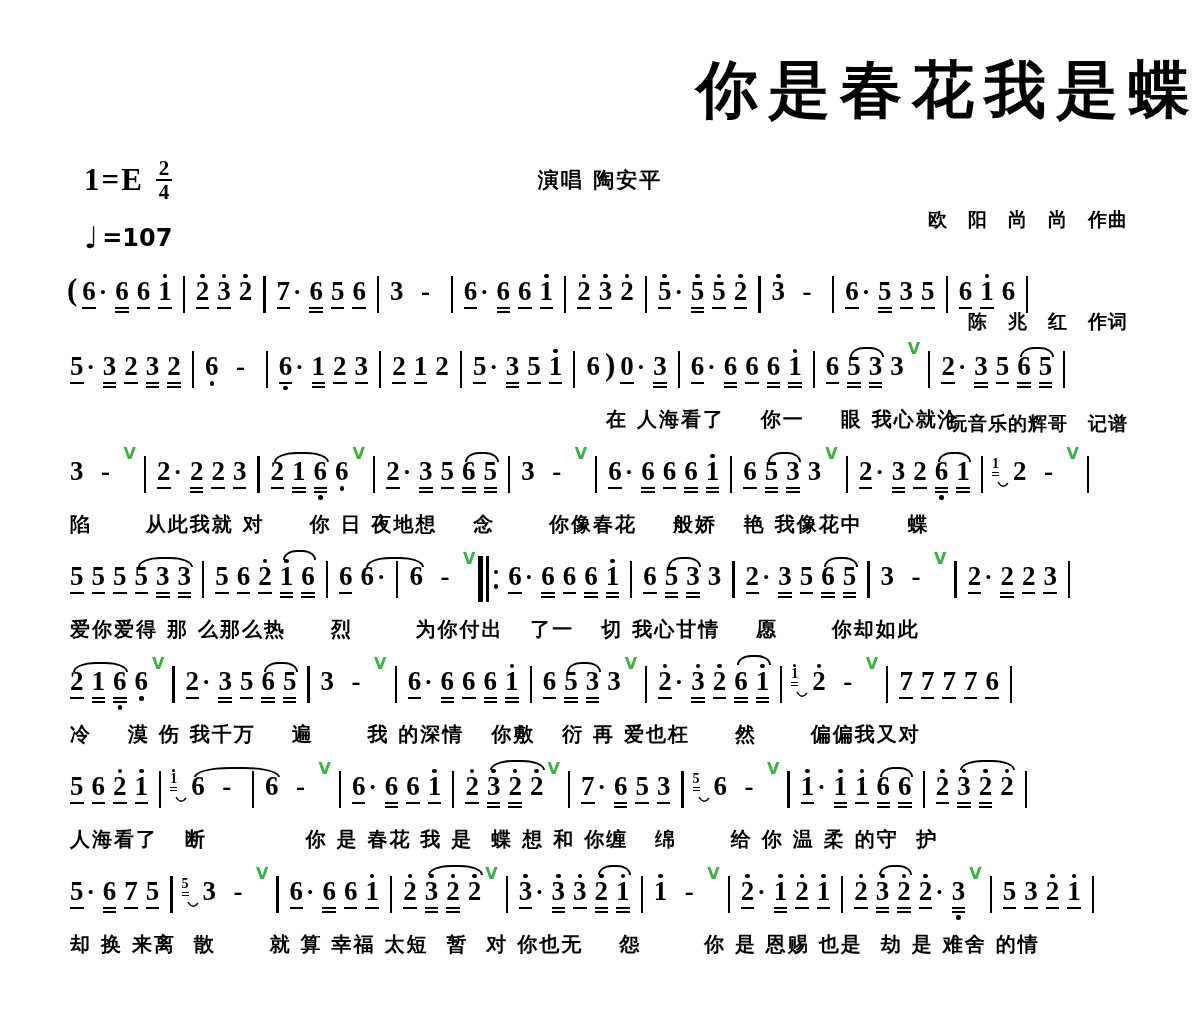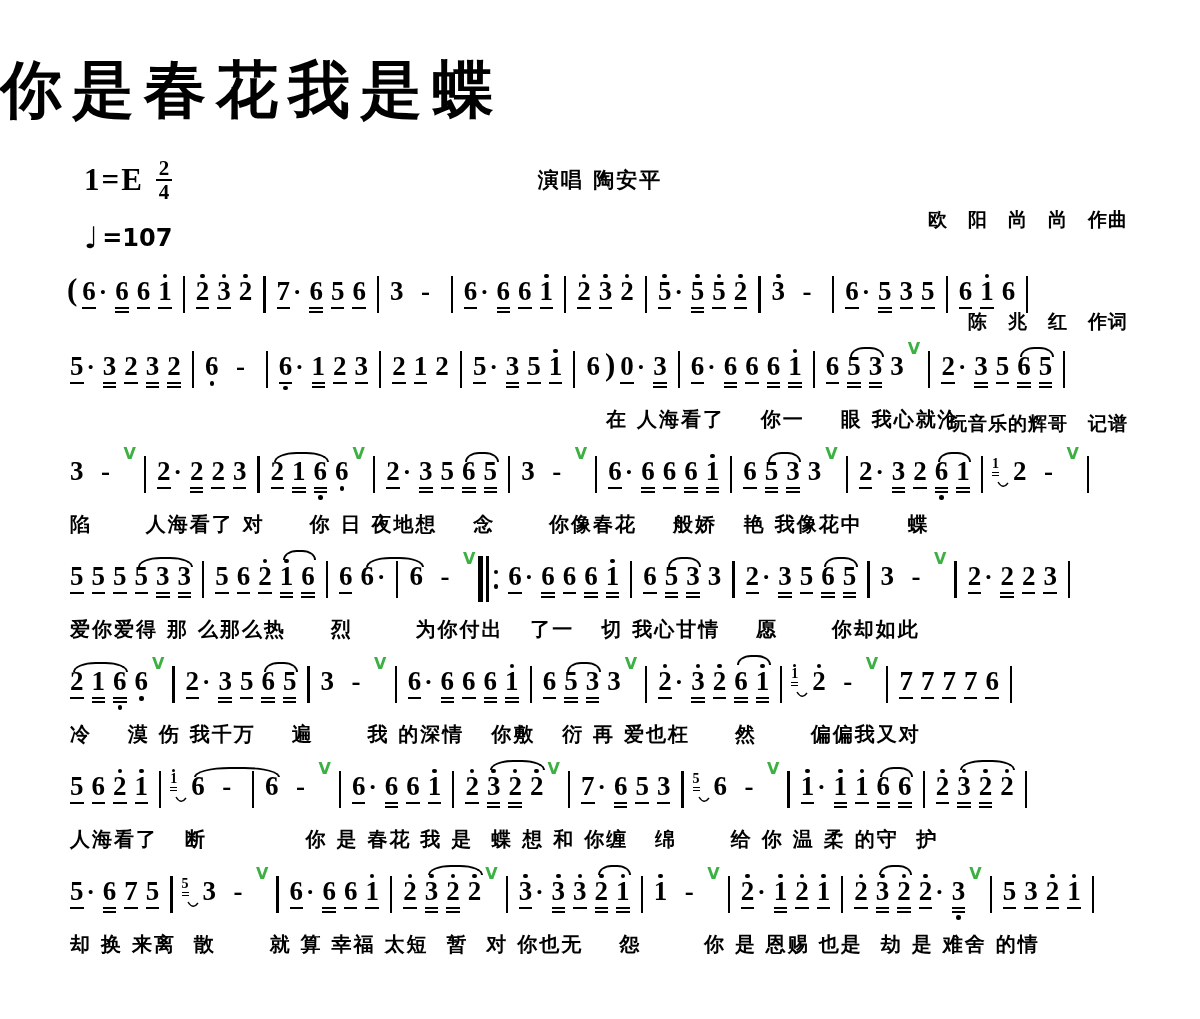--- a/index.html
+++ b/index.html
@@ -1,20 +1,20 @@
 <!DOCTYPE html>
 <html><head>
 <meta charset="utf-8">
 <style>
   html,body{margin:0;padding:0;}
   body{width:1200px;height:1019px;overflow:hidden;background:#fff;color:#000;
        font-family:"DejaVu Sans",sans-serif;}
   
   #header{position:relative;height:262px;}
-  .title{position:absolute;top:48px;left:0;right:0;text-align:left;
+  .title{position:absolute;top:48px;left:0;right:0;text-align:right;
          font-family:"DejaVu Serif",serif;font-weight:900;font-size:62px;letter-spacing:10px;}
   .performer{position:absolute;top:166px;left:0;right:0;text-align:center;
          font-weight:700;font-size:21px;letter-spacing:2px;}
   .credits{position:absolute;top:134px;right:72px;text-align:right;
          font-weight:700;font-size:19px;line-height:34px;letter-spacing:1px;white-space:pre;}
   .keysig{position:absolute;top:158px;left:84px;display:flex;align-items:center;
          font-family:"Liberation Serif",serif;font-weight:700;font-size:31px;}
   .keysig .ks-t{letter-spacing:2px;}
   .frac{display:inline-flex;flex-direction:column;align-items:center;margin-left:12px;
         font-size:21px;line-height:20px;}
@@ -987,21 +987,21 @@
           </span>
         </span>
         <span class="dash">-</span>
         <span class="breath" style="color: rgb(60, 176, 67);">V</span>
         <span class="bar"></span>
         <div class="slur" style="left: 208.08px; width: 50.84px; top: 2px;"></div>
         <div class="slur" style="left: 399.08px; width: 29.84px; top: 2px;"></div>
         <div class="slur" style="left: 702.08px; width: 28.84px; top: 2px;"></div>
         <div class="slur" style="left: 872.08px; width: 28.84px; top: 2px;"></div>
       </div>
-      <div class="lyrics">陷      人海看了 对     你 日 夜地想    念      你像春花    般娇   艳 我像花中     蝶</div>
+      <div class="lyrics">陷      从此我就 对     你 日 夜地想    念      你像春花    般娇   艳 我像花中     蝶</div>
     </div>
     <div class="music-system sys-4">
       <div class="note-row">
         <span class="note">
           <span class="stack">
             <span class="dots-above"></span>
             <span class="digit">5</span>
             <span class="ul"></span>
             <span class="dots-below"></span>
           </span>

